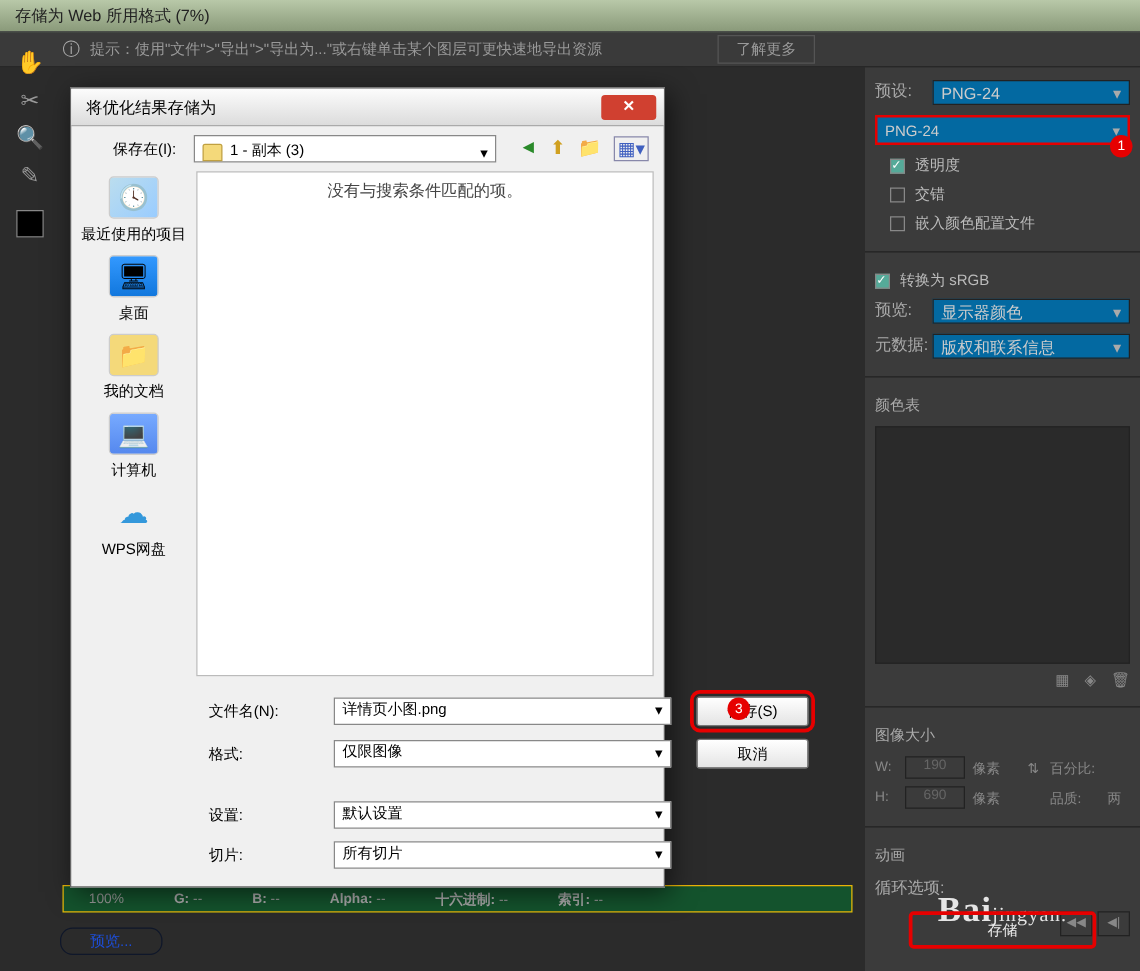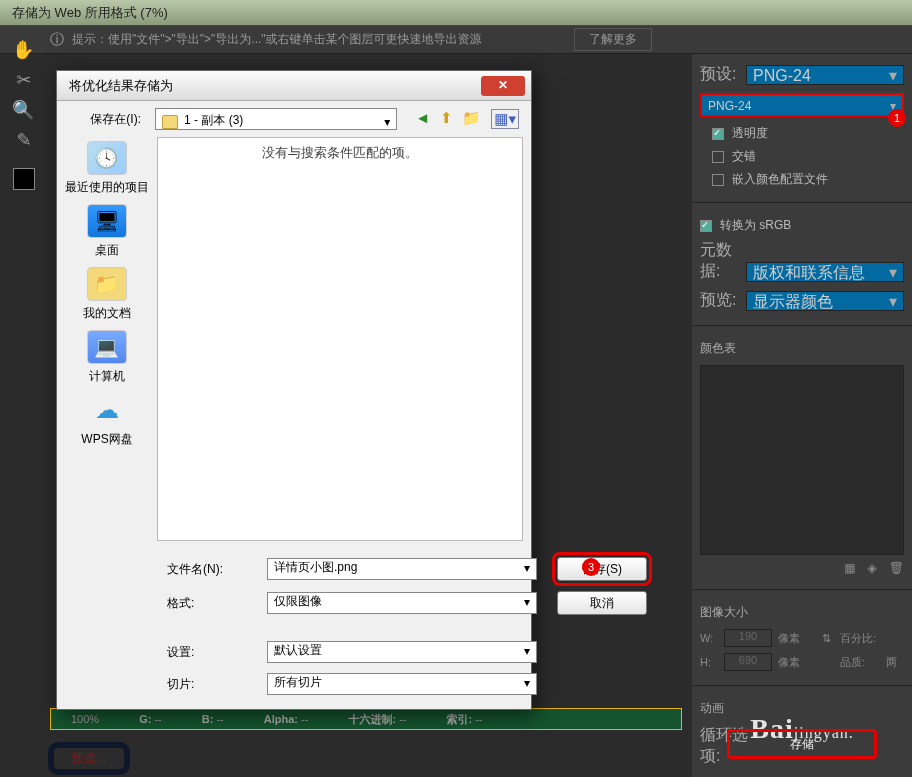--- a/index.html
+++ b/index.html
@@ -42,21 +42,21 @@
   .swatch { width:22px; height:22px; background:#000; border:1px solid #888; margin-top:10px;}
 
   
   .right-panel {
     position: absolute; right: 0; top: 54px;
     width: 220px; bottom:0;
     background: #3b3b3b;
     padding: 10px 8px;
     color: #bbb;
   }
-  .rp-row { display:flex; align-items:flex-end; margin-bottom:8px; font-size:16px;}
+  .rp-row { display:flex; align-items:flex-start; margin-bottom:8px; font-size:13px;}
   .rp-label { width:46px; color:#aaa;}
   .rp-select {
     flex:1; height:20px; line-height:20px;
     border:1px solid #222; background:#0369a1; color:#ccc;
     padding:0 6px; position:relative;
   }
   .rp-select::after{ content:"▾"; position:absolute; right:6px; color:#aaa;}
   .highlight-select {
     border:2px solid #e60000 !important;
     height:24px; line-height:22px;
@@ -175,22 +175,22 @@
     text-align:center;line-height:22px;border-radius:3px;cursor:pointer;
   }
   .dlg-btn.save{ outline:3px solid #e60000; outline-offset:2px;}
   .badge3{
     position:absolute;width:18px;height:18px;border-radius:50%;
     background:#e60000;color:#fff;font-size:11px;text-align:center;line-height:18px;
   }
   .b3pos{ left:582px; top:558px; position:absolute;}
   .preview-btn{
     position:absolute;left:48px;top:742px;
-    width:82px;height:33px;border:6px solid #0f172a;border-radius:10px;
-    color:#7f1d1d;text-align:center;line-height:20px;font-size:12px;
+    width:82px;height:22px;border:1px solid #0f172a;border-radius:10px;
+    color:#1d4ed8;text-align:center;line-height:20px;font-size:12px;
   }
 </style>
 </head>
 <body>
 
 <div class="app-header">
   <span>存储为 Web 所用格式 (7%)</span>
 </div>
 
 <div class="tip-bar">
@@ -229,26 +229,26 @@
     <span>嵌入颜色配置文件</span>
   </div>
 
   <div class="rp-sep"></div>
 
   <div class="chk-row" style="margin-left:0">
     <span class="chk on"></span>
     <span>转换为 sRGB</span>
   </div>
   <div class="rp-row">
+    <span class="rp-label">预览:</span>
+    <div class="rp-select"><span>显示器颜色</span></div>
+  </div>
+  <div class="rp-row">
     <span class="rp-label" style="width:46px">元数据:</span>
     <div class="rp-select"><span>版权和联系信息</span></div>
-  </div>
-  <div class="rp-row">
-    <span class="rp-label">预览:</span>
-    <div class="rp-select"><span>显示器颜色</span></div>
   </div>
 
   <div class="rp-sep"></div>
   <div class="rp-section-title">颜色表</div>
   <div class="color-table-box"></div>
   <div class="ct-icons">
     <span>▦</span>
     <span>◈</span>
     <span>🗑</span>
   </div>

